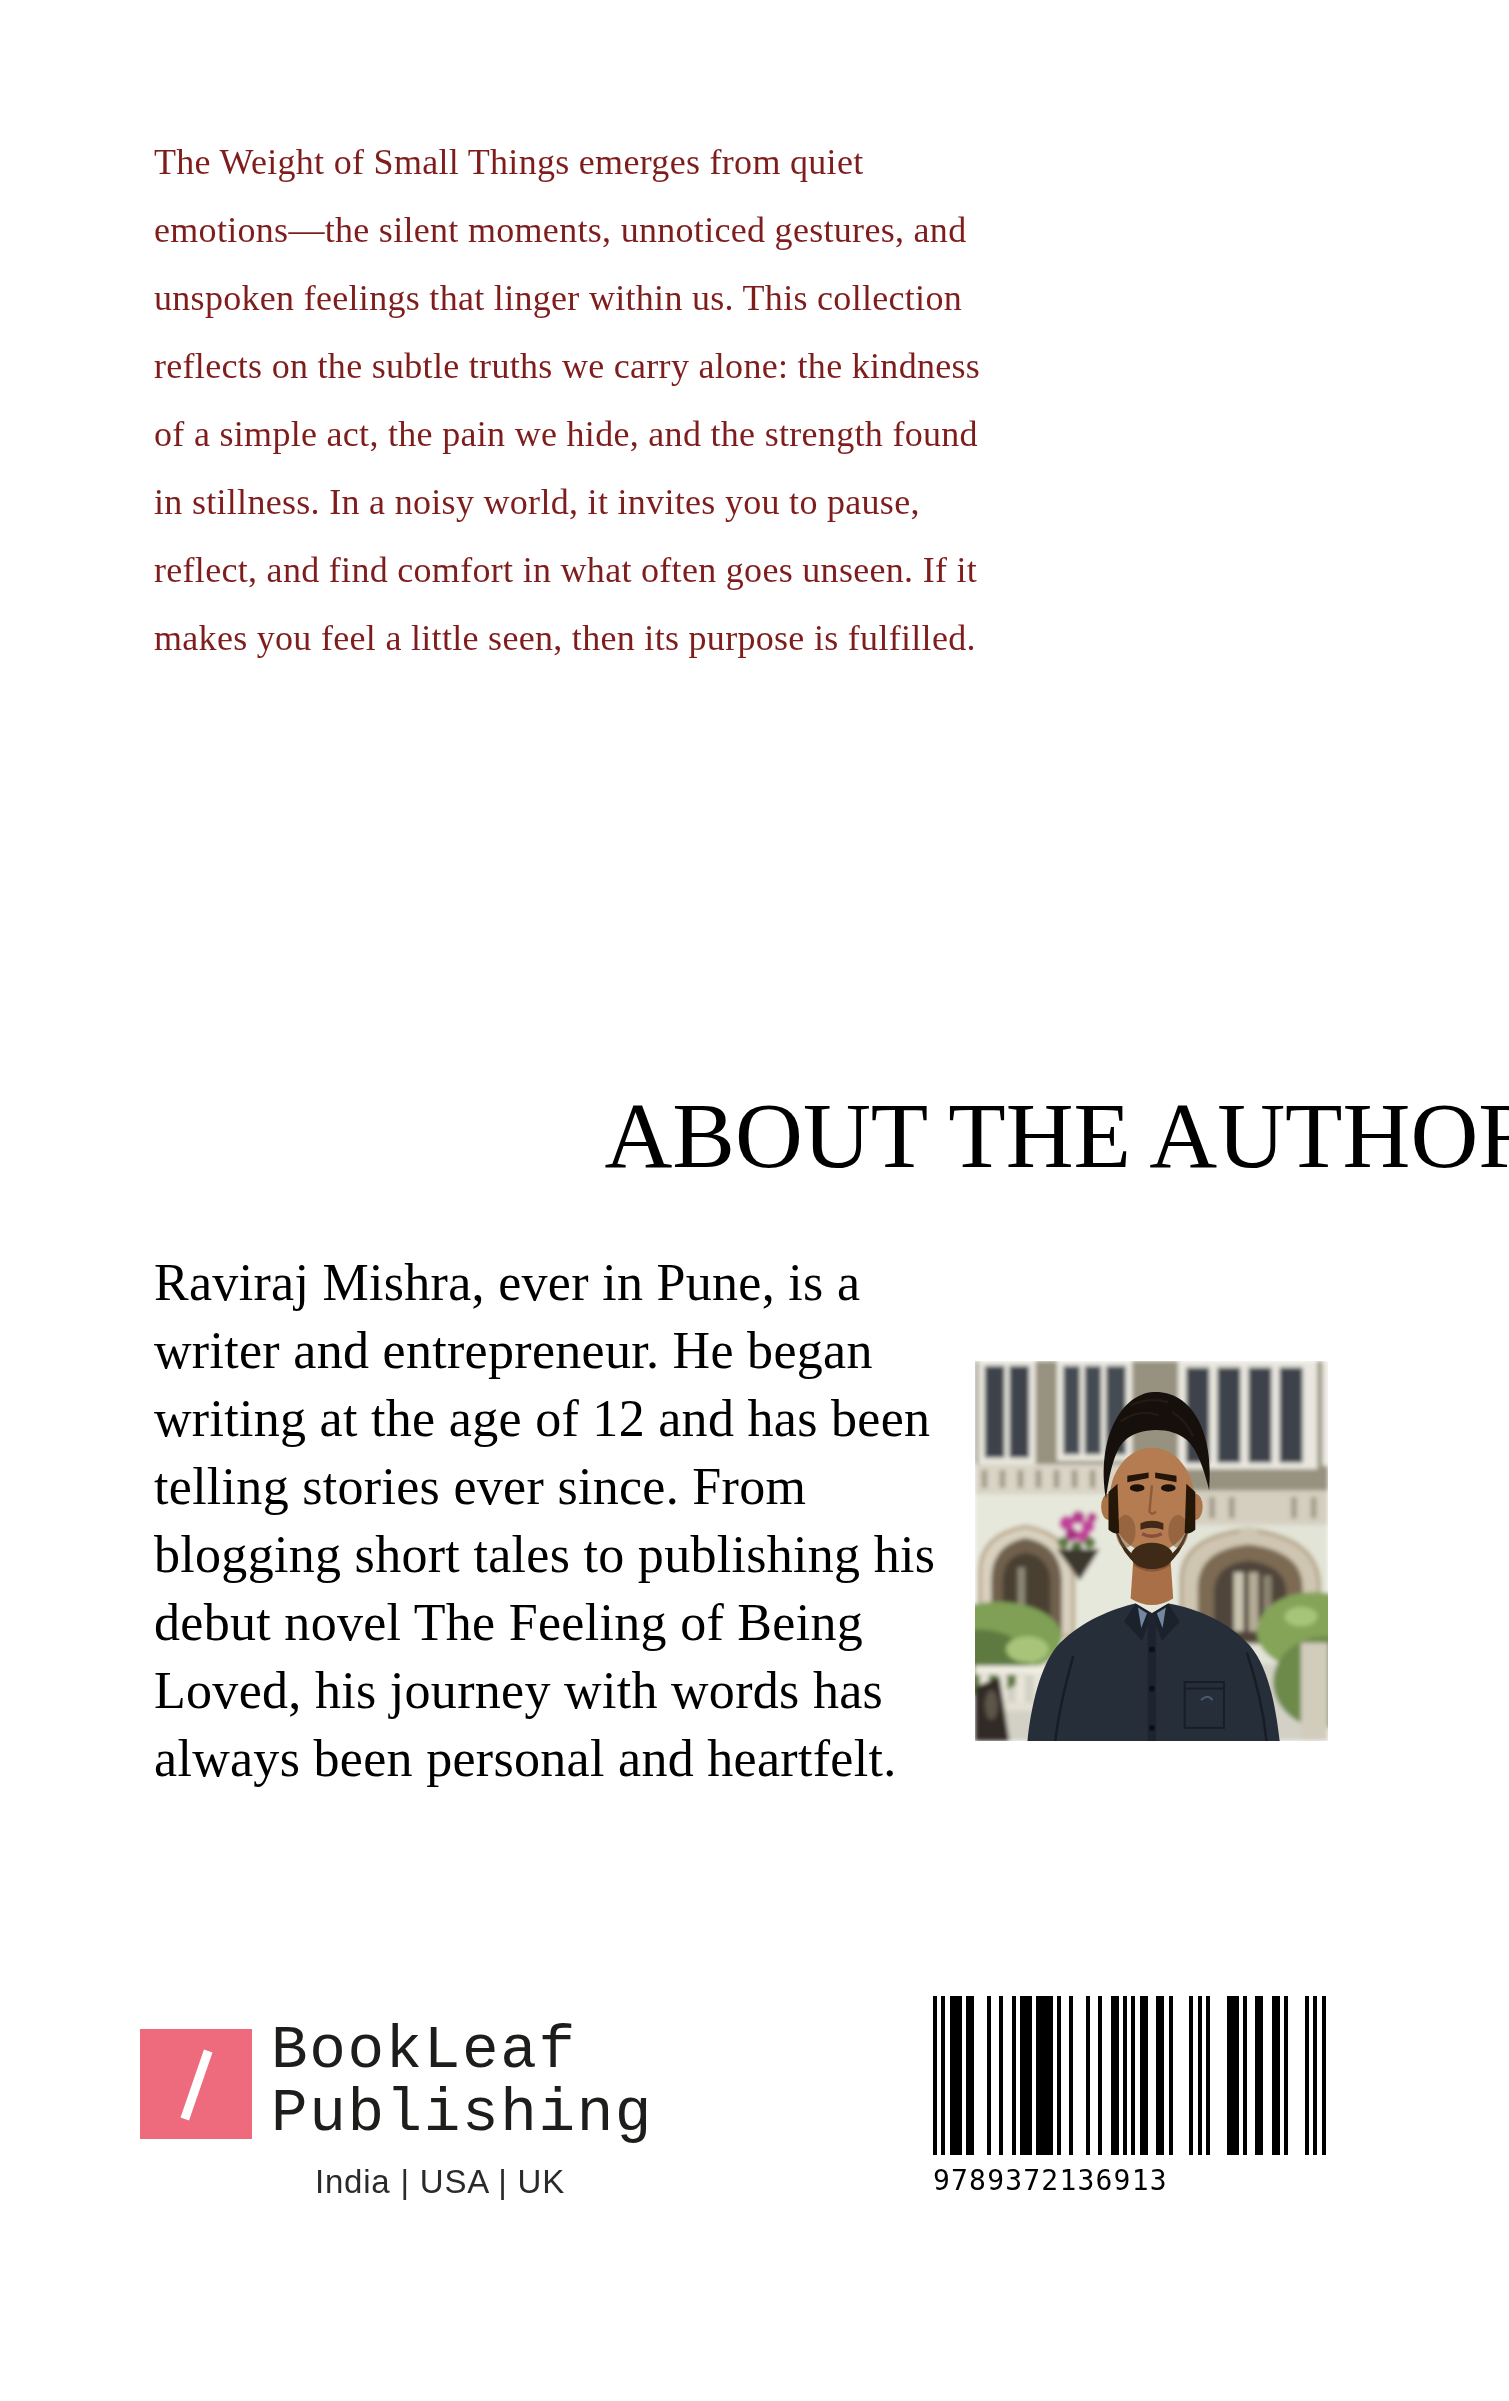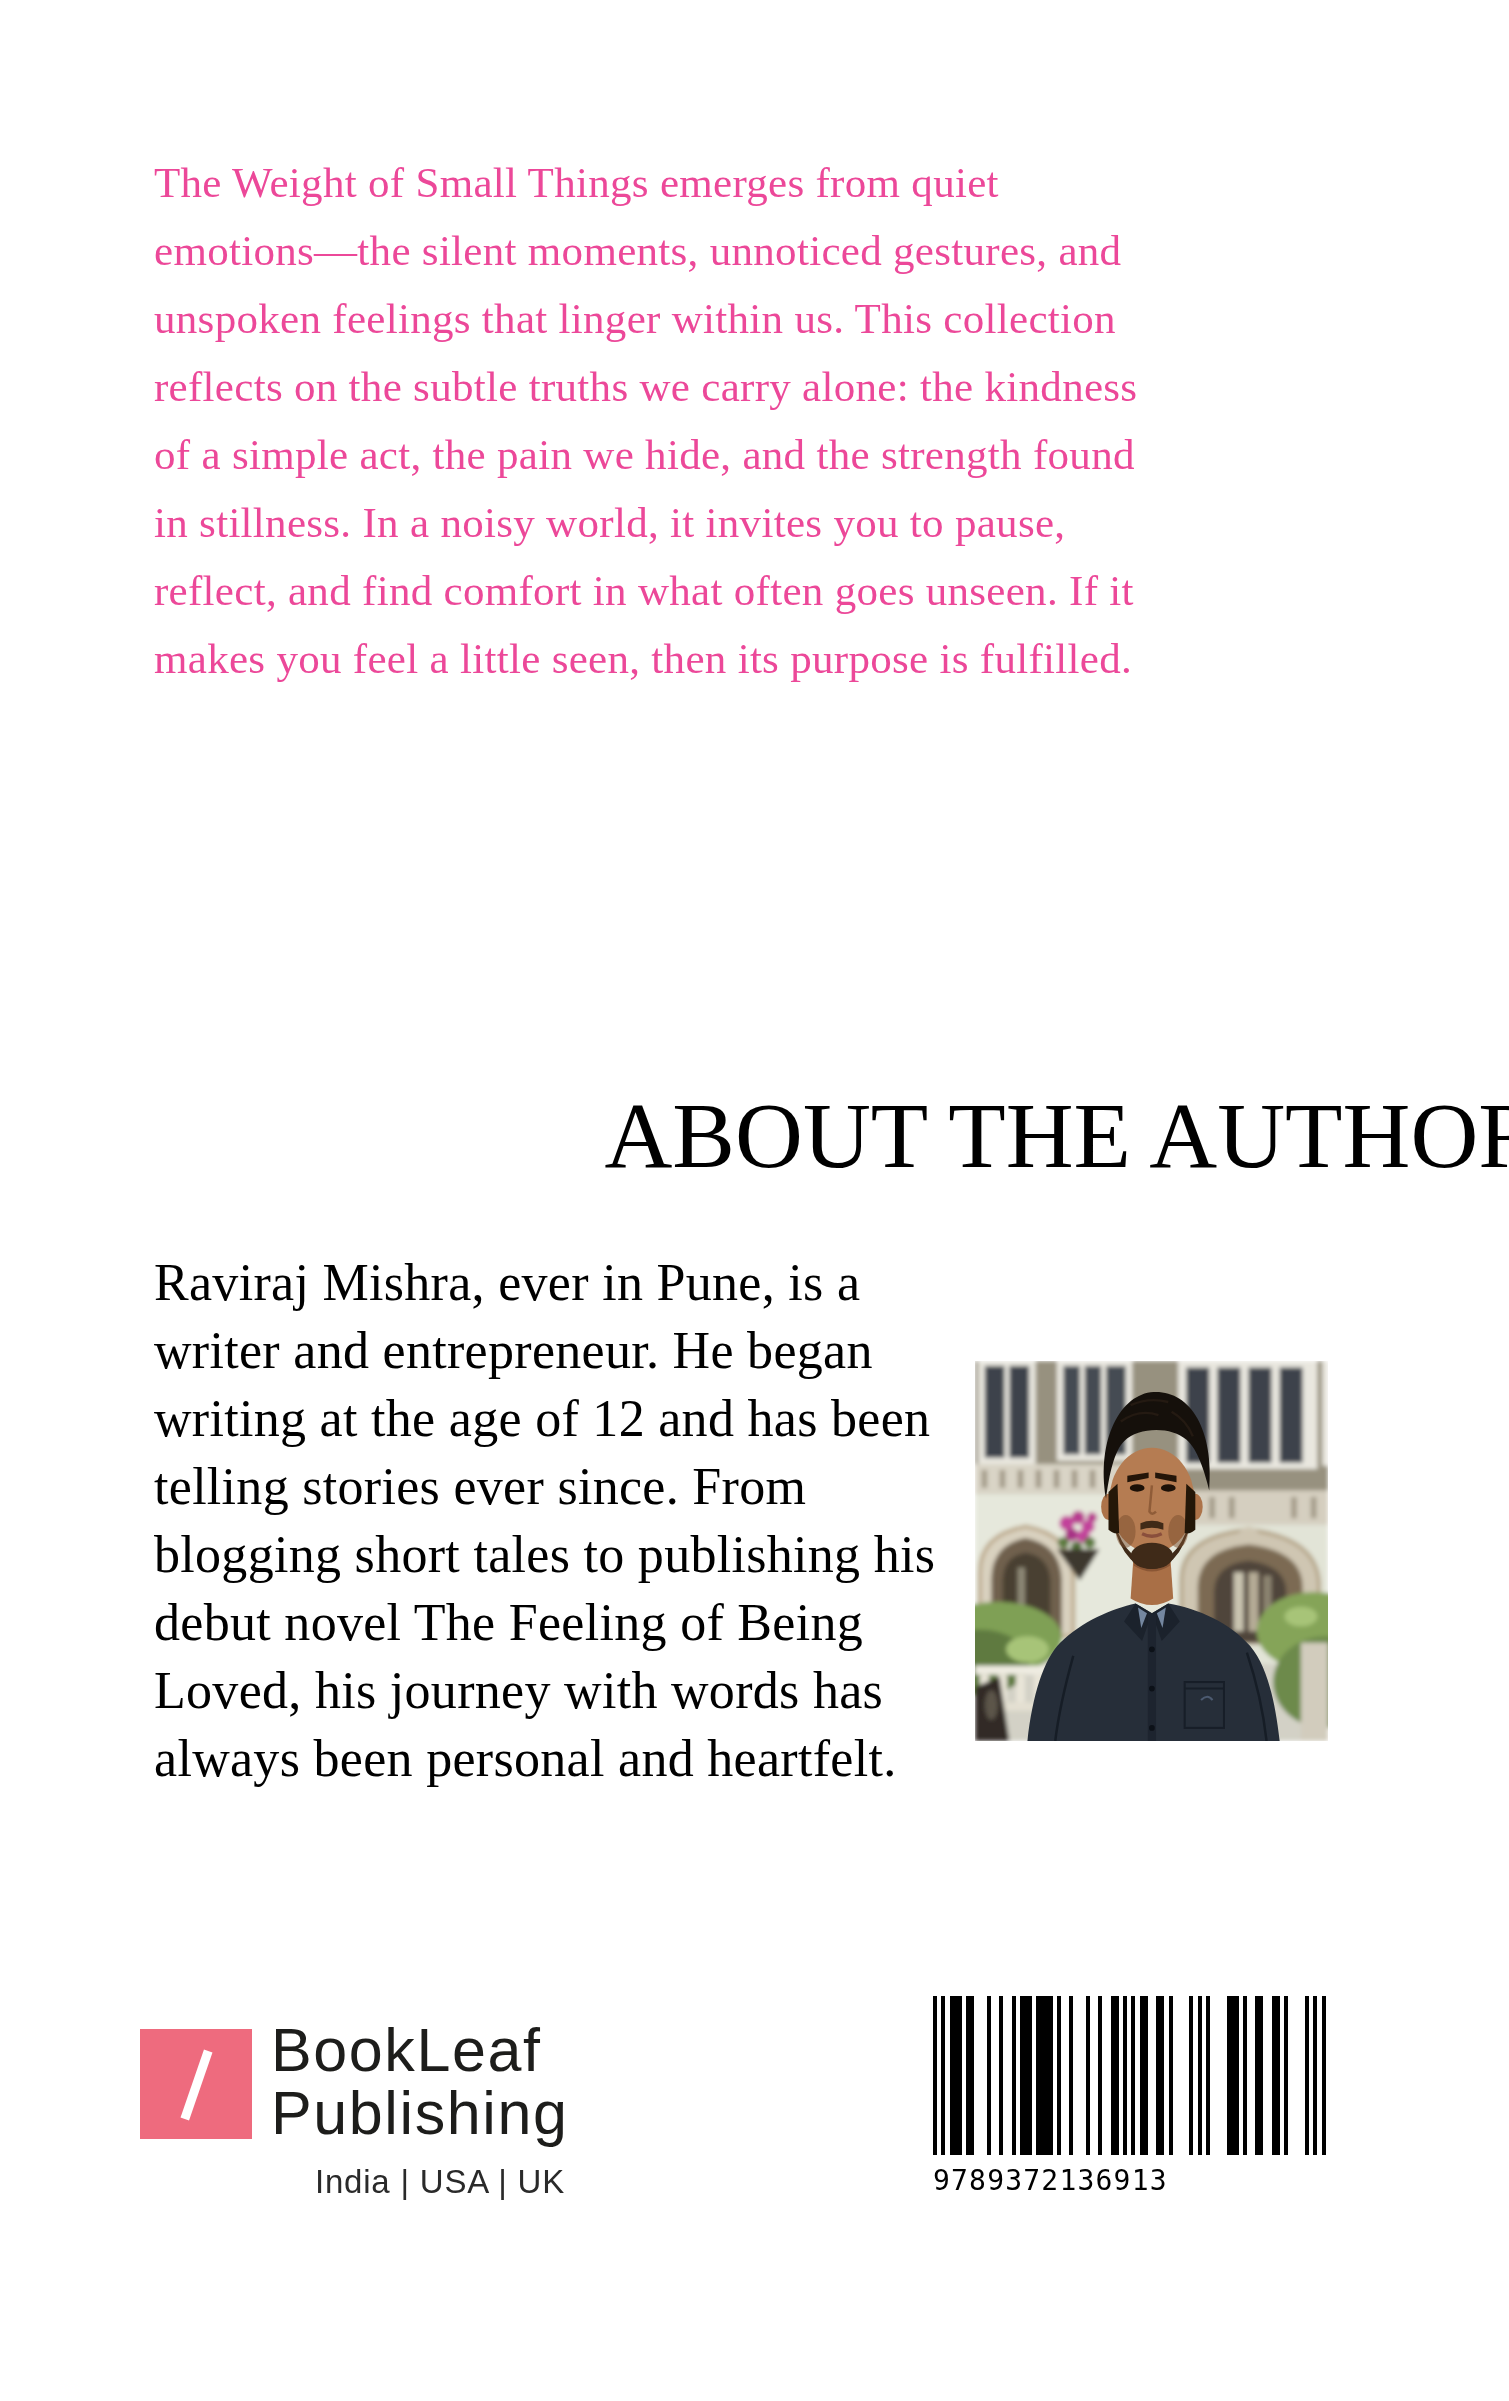--- a/index.html
+++ b/index.html
@@ -9,25 +9,24 @@
     height: 2401px;
     background: #ffffff;
     overflow: hidden;
     font-family: "Liberation Serif", serif;
     color: #000000;
   }
   .synopsis {
     position: absolute;
     left: 154px;
     top: 128px;
-    font-size: 43px;
+    font-size: 36px;
     line-height: 68px;
     letter-spacing: 0.3px;
-    color: #ec4899;
-    margin-top: 21px;
+    color: #7f1d1d;
   }
   .synopsis .tline, .bio .tline { white-space: nowrap; }
   .about-heading {
     position: absolute;
     left: 0;
     top: 1088px;
     width: 1510px;
     text-align: right;
     font-size: 94px;
     line-height: 94px;
@@ -69,21 +68,21 @@
     top: 19.6px;
     width: 9px;
     height: 72px;
     background: #ffffff;
     transform: rotate(19deg);
   }
   .logo-wordmark {
     position: absolute;
     left: 271px;
     top: 2019px;
-    font-family: Liberation Sans, sans-serif;
+    font-family: Liberation Mono, monospace;
     font-weight: 300;
     font-size: 61px;
     line-height: 63px;
     letter-spacing: 1.6px;
     color: #1d1d1b;
   }
   .logo-regions {
     position: absolute;
     left: 140px;
     top: 2165px;

